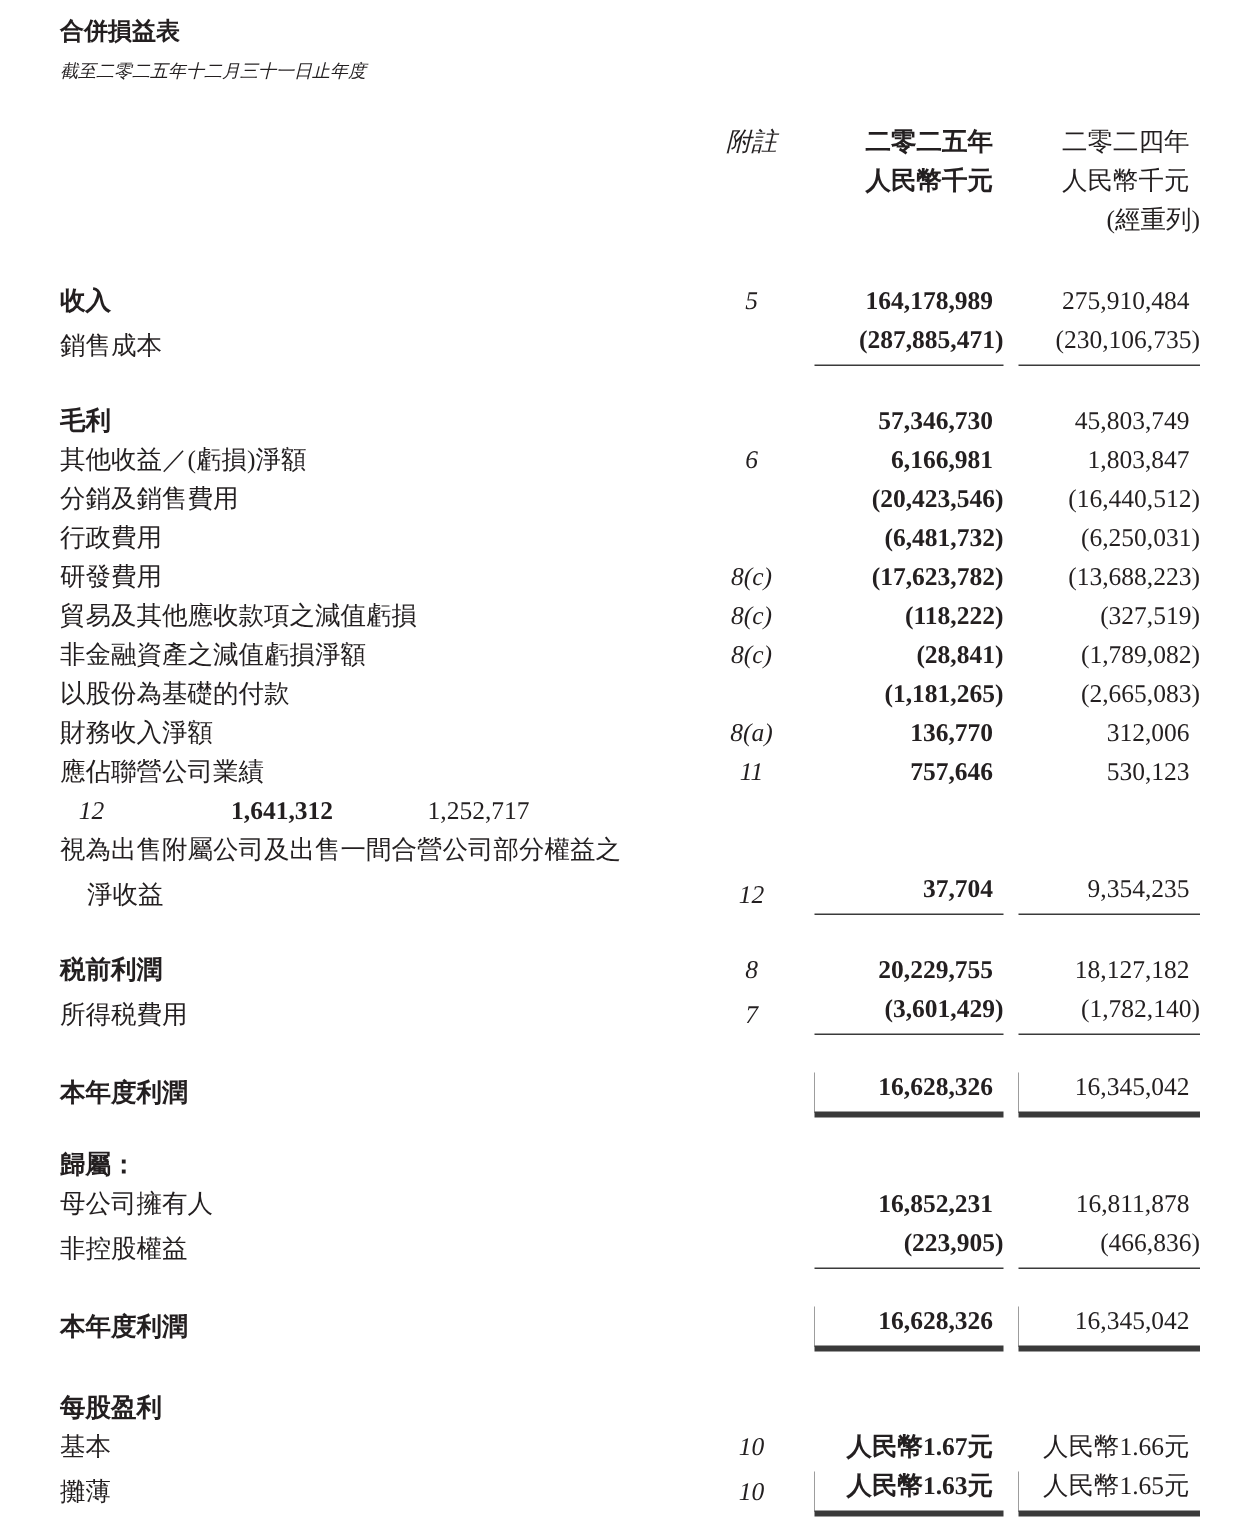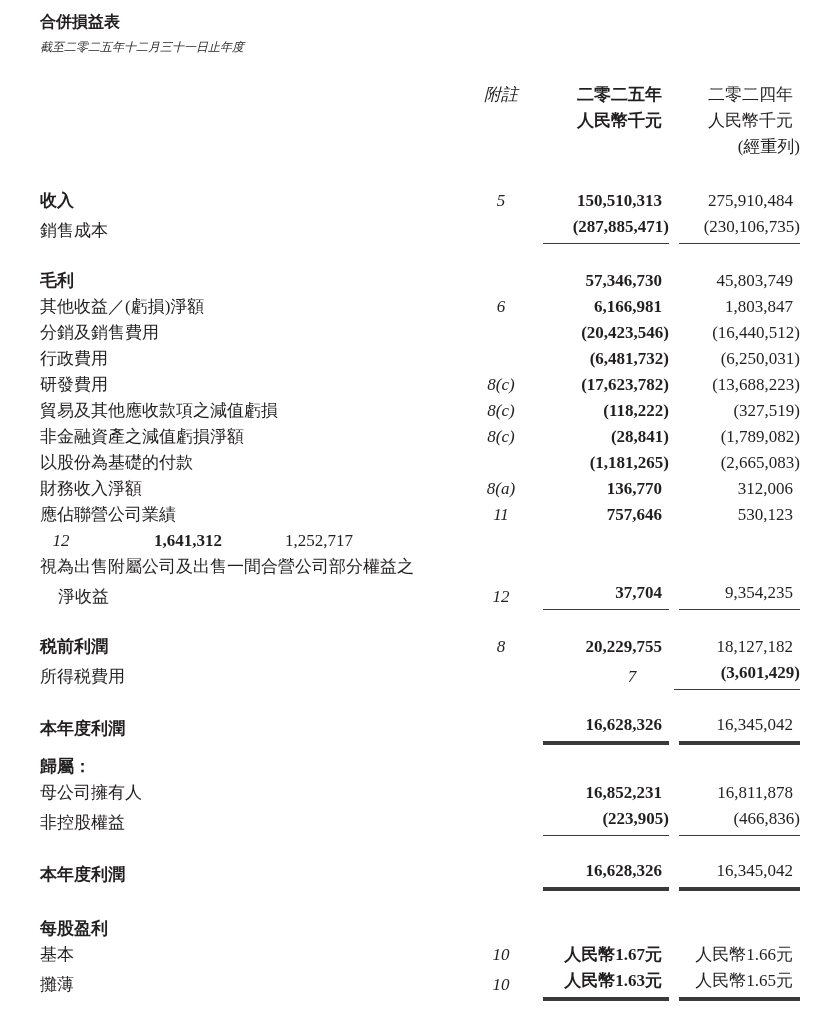--- a/index.html
+++ b/index.html
@@ -79,21 +79,21 @@
         <div class="note"></div>
         <div class="v25"></div>
         <div class="v24">(經重列)</div>
       </div>
     </div>
 
     <div>
         <div class="row">
           <div class="lab b">收入</div>
           <div class="note">5</div>
-          <div class="v25 nop">150,510,313</div>
+          <div class="v25 nop">164,178,989</div>
           <div class="v24 nop">275,910,484</div>
         </div>
         <div class="row rule-single">
           <div class="lab">銷售成本</div>
           <div class="note"></div>
           <div class="v25">(287,885,471)</div>
           <div class="v24">(230,106,735)</div>
         </div>
         <div class="row" style="margin-top: 24px;">
           <div class="lab b">毛利</div>
@@ -175,28 +175,29 @@
         <div class="row" style="margin-top: 24px;">
           <div class="lab b">税前利潤</div>
           <div class="note">8</div>
           <div class="v25 nop">20,229,755</div>
           <div class="v24 nop">18,127,182</div>
         </div>
         <div class="row rule-single">
           <div class="lab">所得税費用</div>
           <div class="note">7</div>
           <div class="v25">(3,601,429)</div>
+          <div class="v24">(1,782,140)</div>
         </div>
         <div class="row rule-double" style="margin-top: 22px;">
           <div class="lab b">本年度利潤</div>
           <div class="note"></div>
           <div class="v25 nop">16,628,326</div>
           <div class="v24 nop">16,345,042</div>
         </div>
-        <div class="row" style="margin-top: 12px;">
+        <div class="row" style="margin-top: 22px;">
           <div class="lab b">歸屬：</div>
           <div class="note"></div>
           <div class="v25"></div>
           <div class="v24"></div>
         </div>
         <div class="row">
           <div class="lab">母公司擁有人</div>
           <div class="note"></div>
           <div class="v25 nop">16,852,231</div>
           <div class="v24 nop">16,811,878</div>

